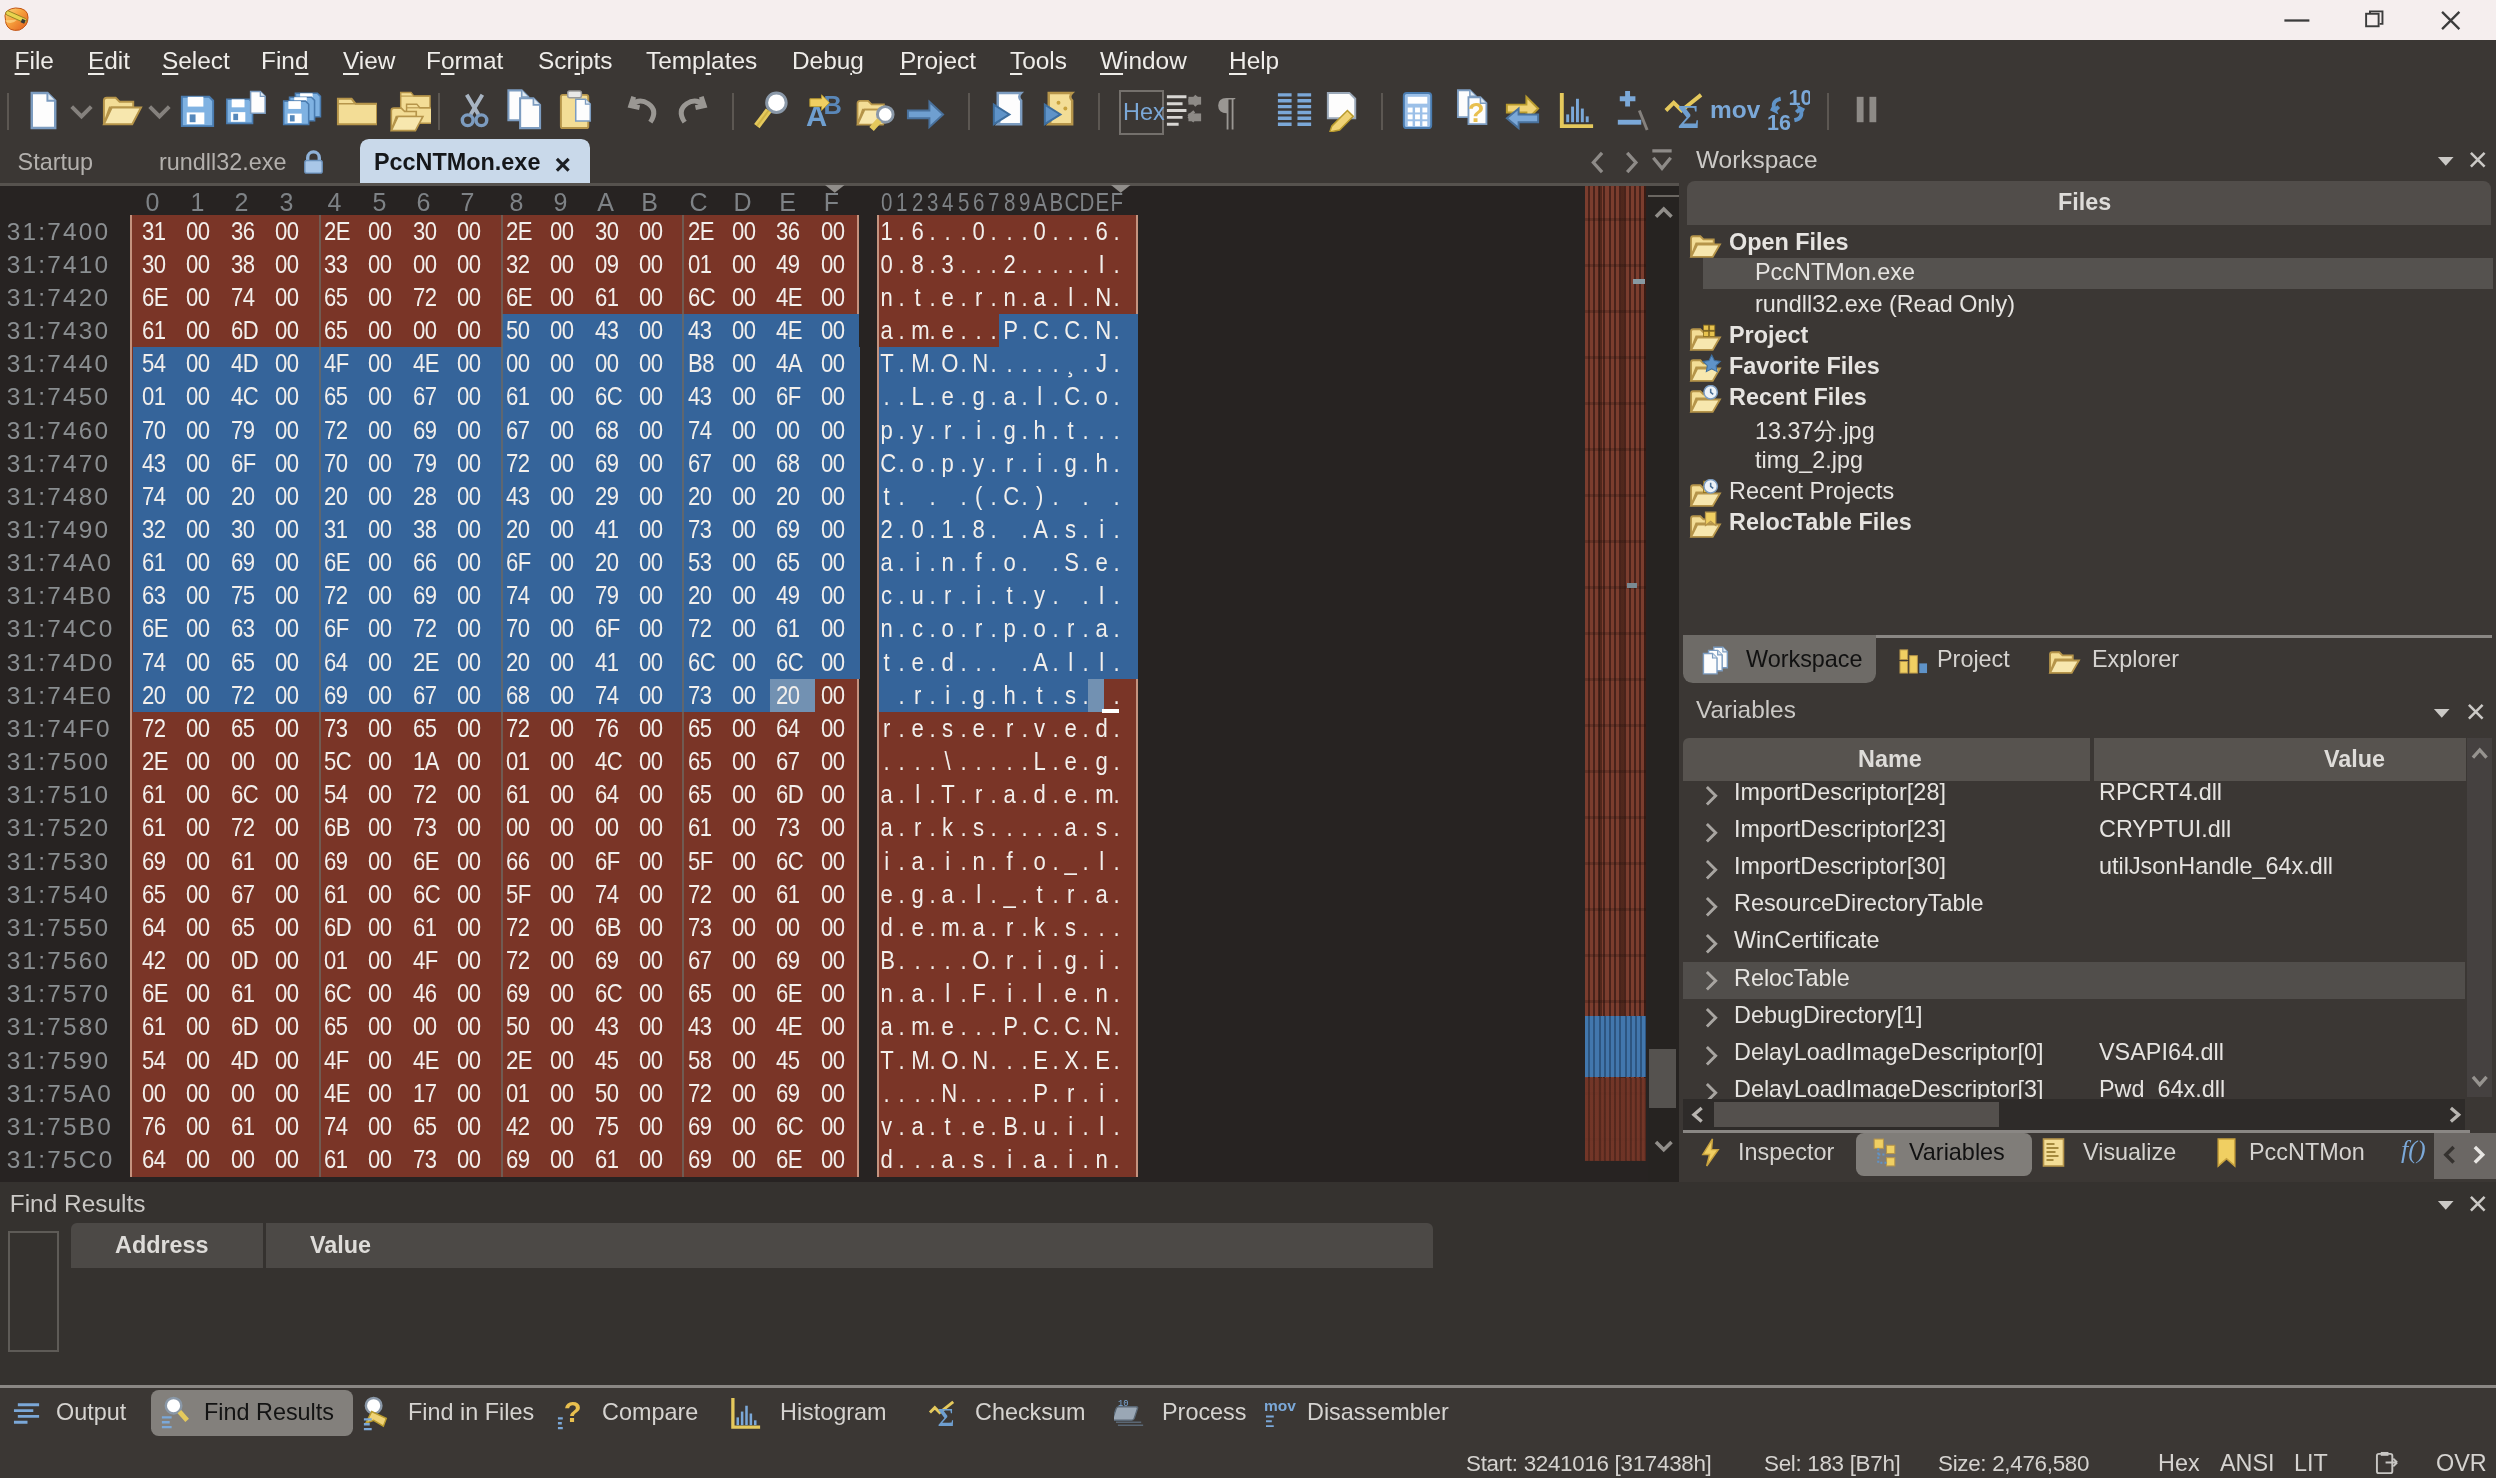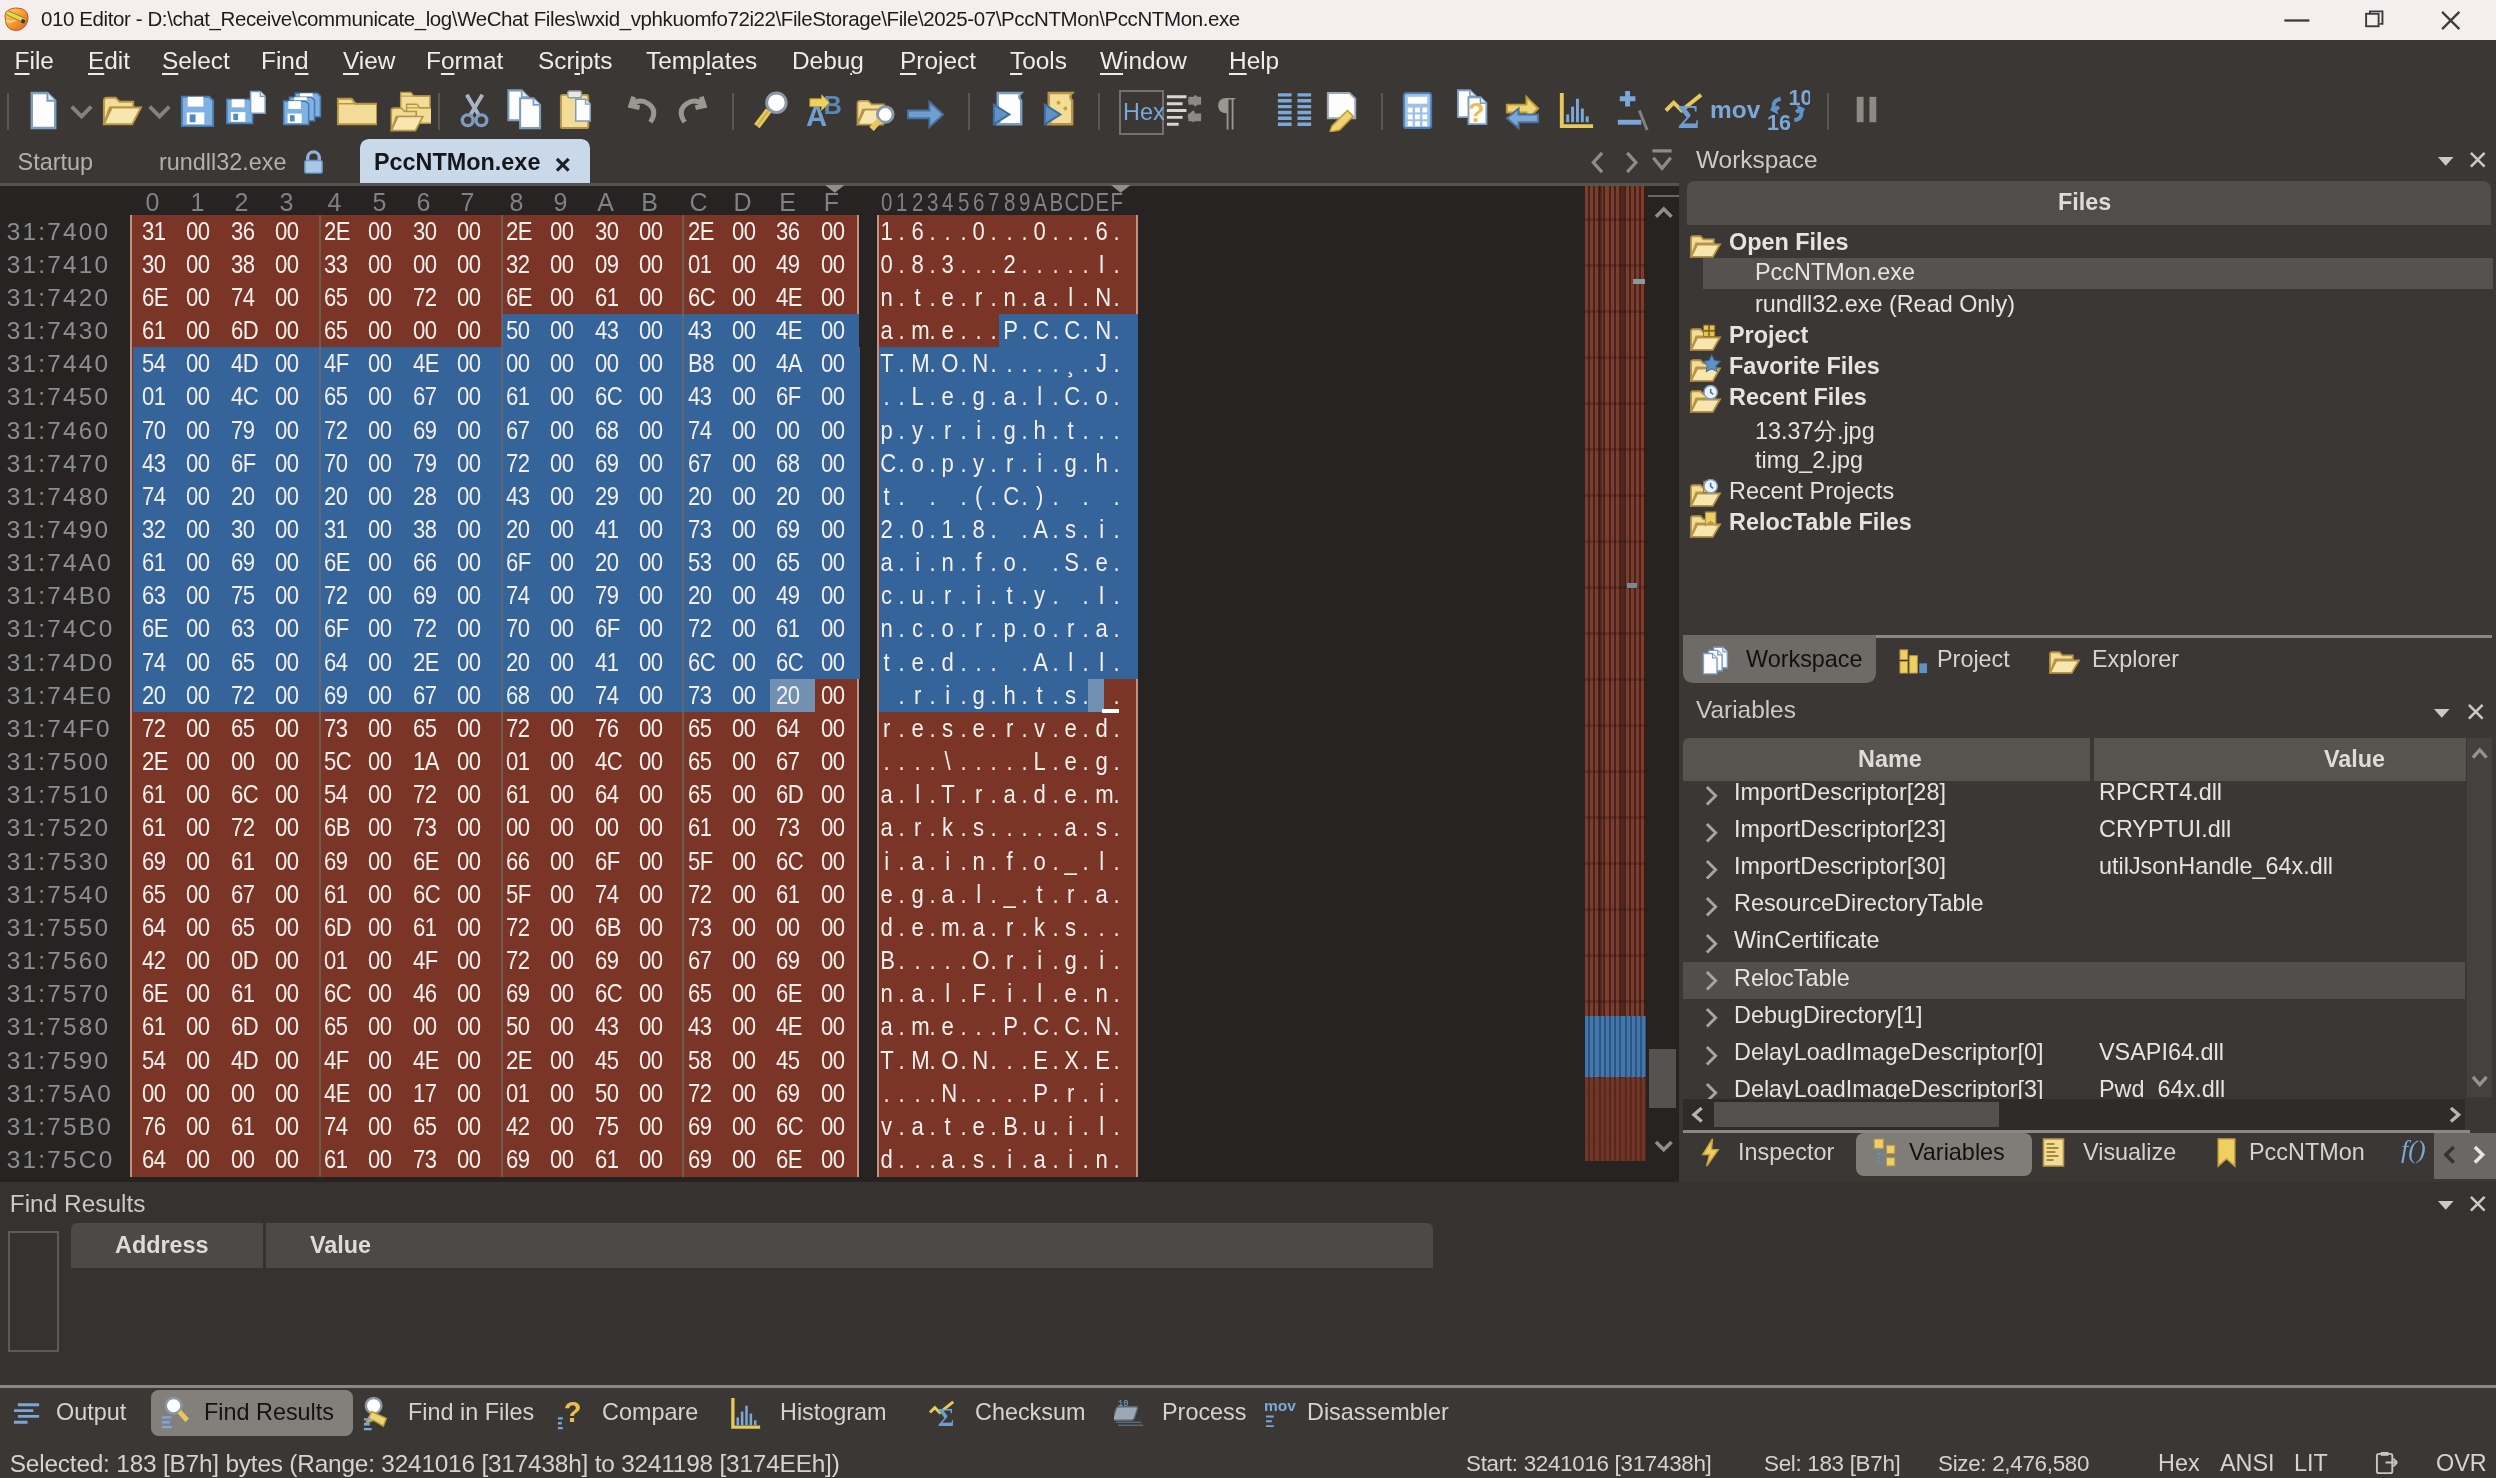--- a/index.html
+++ b/index.html
@@ -26,21 +26,20 @@
 <stop offset="0" stop-color="#ffd978"></stop>
           <stop offset="0.45" stop-color="#f6a03c"></stop>
           <stop offset="1" stop-color="#e25b1e"></stop>
         </linearGradient>
       </defs>
 <path d="M2 9 Q3 2 13 1 Q26 1 26 11 Q26 20 17 24 Q6 26 3 17 Z" fill="url(#lg1)" stroke="#c05010" stroke-width="1"></path>
 <path d="M1.5 14 Q8 20 15 13" fill="#ffe9a0" opacity="0.55"></path>
 <rect x="3" y="4" width="23" height="4.5" rx="2" transform="rotate(24 5 6)" fill="#e8d44e" stroke="#8a7a20" stroke-width="0.8"></rect>
 <rect x="20" y="12.2" width="4" height="4" transform="rotate(24 20 12)" fill="#3a3a3a"></rect>
 </svg>
-<div class="abs" style="left:41px;top:6.8px;font-size:20.5px;letter-spacing:-0.4px;color:#1c1c1c;">010 Editor - D:\chat_Receive\communicate_log\WeChat Files\wxid_vphkuomfo72i22\FileStorage\File\2025-07\PccNTMon\PccNTMon.exe</div>
 <svg class="abs" style="left:2279px;top:7.8px" width="205" height="25" viewBox="0 0 210 26">
 <path d="M4 13 h26" stroke="#3c3c3c" stroke-width="2.4"></path>
 <rect x="89" y="6" width="13" height="13" fill="none" stroke="#3c3c3c" stroke-width="2"></rect>
 <path d="M93 6 v-2.5 h13 v13 h-3" fill="none" stroke="#3c3c3c" stroke-width="2"></path>
 <path d="M168 4 l18 18 M186 4 l-18 18" stroke="#3c3c3c" stroke-width="2.4"></path>
 </svg>
 <div class="abs" style="left:0;top:40px;width:2497px;height:43px;background:#3b3734;"></div>
 <div class="abs menu" style="left:14.6px;top:47px;"><u>F</u>ile</div>
 <div class="abs menu" style="left:88px;top:47px;"><u>E</u>dit</div>
 <div class="abs menu" style="left:162px;top:47px;"><u>S</u>elect</div>
@@ -1586,21 +1585,20 @@
     </svg>
 <div class="abs" style="left:1162px;top:1399px;font-size:23.4px;color:#d5d3d0;">Process</div>
 <svg class="abs" style="left:1264px;top:1397px" width="37" height="33" viewBox="0 0 38 34">
       <text x="0" y="14" font-size="16" font-weight="bold" fill="#7ba8d8" font-family="Liberation Sans">mov</text>
       <g stroke="#7ba8d8" stroke-width="2">
         <path d="M2 20 h8 M2 25 h6 M2 30 h8"></path>
       </g>
     </svg>
 <div class="abs" style="left:1307px;top:1399px;font-size:23.4px;color:#d5d3d0;">Disassembler</div>
 <div class="abs" style="left:0;top:1447px;width:2497px;height:31px;background:#3b3734;"></div>
-<div class="abs" style="left:9.8px;top:1450px;font-size:24.4px;letter-spacing:-0.2px;color:#d5d3d0;">Selected: 183 [B7h] bytes (Range: 3241016 [317438h] to 3241198 [3174EEh])</div>
 <div class="abs" style="left:1466px;top:1451px;font-size:22.4px;letter-spacing:-0.3px;color:#d5d3d0;">Start: 3241016 [317438h]</div>
 <div class="abs" style="left:1764px;top:1451px;font-size:22.4px;letter-spacing:-0.3px;color:#d5d3d0;">Sel: 183 [B7h]</div>
 <div class="abs" style="left:1938px;top:1451px;font-size:22.4px;letter-spacing:-0.3px;color:#d5d3d0;">Size: 2,476,580</div>
 <div class="abs" style="left:2158px;top:1450px;font-size:23.4px;color:#d5d3d0;">Hex</div>
 <div class="abs" style="left:2220px;top:1450px;font-size:23.4px;color:#d5d3d0;">ANSI</div>
 <div class="abs" style="left:2294px;top:1450px;font-size:23.4px;color:#d5d3d0;">LIT</div>
 <svg class="abs" style="left:2374px;top:1451px" width="27" height="25" viewBox="0 0 28 26">
 <rect x="3" y="3" width="16" height="20" rx="2" fill="none" stroke="#c8c6c3" stroke-width="2"></rect>
 <rect x="7" y="1" width="8" height="4" fill="#c8c6c3"></rect>
 <path d="M12 12 h12 m0 0 l-4-4 m4 4 l-4 4" stroke="#c8c6c3" stroke-width="2" fill="none"></path>

